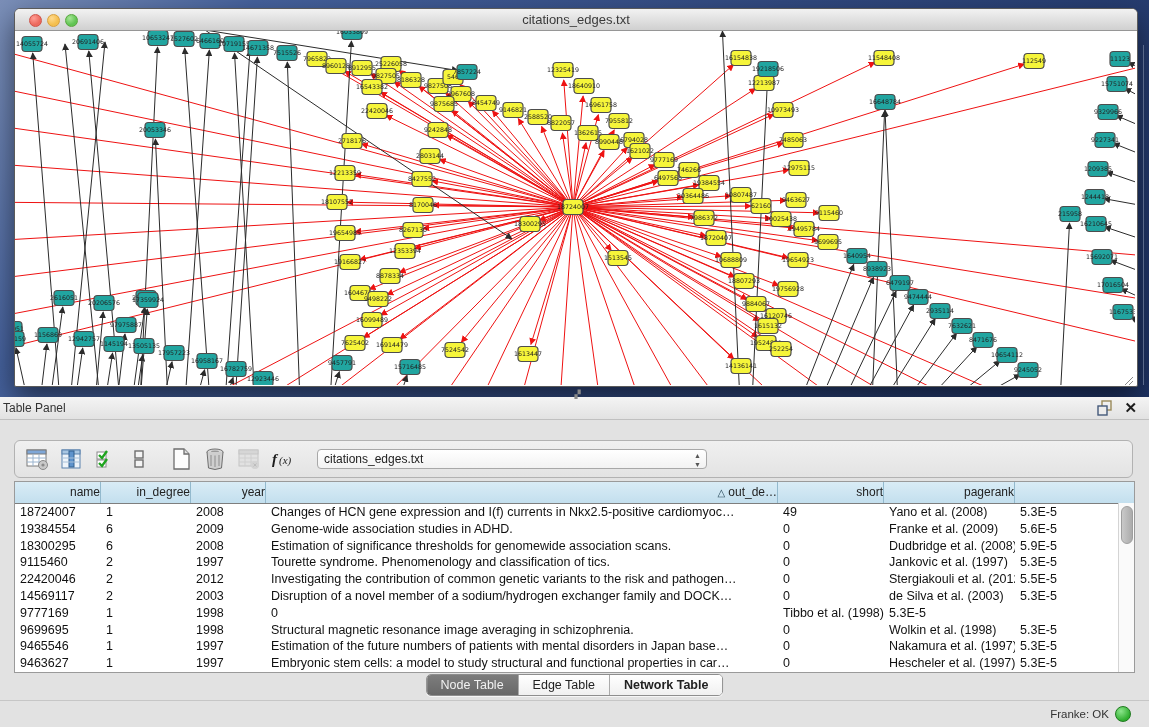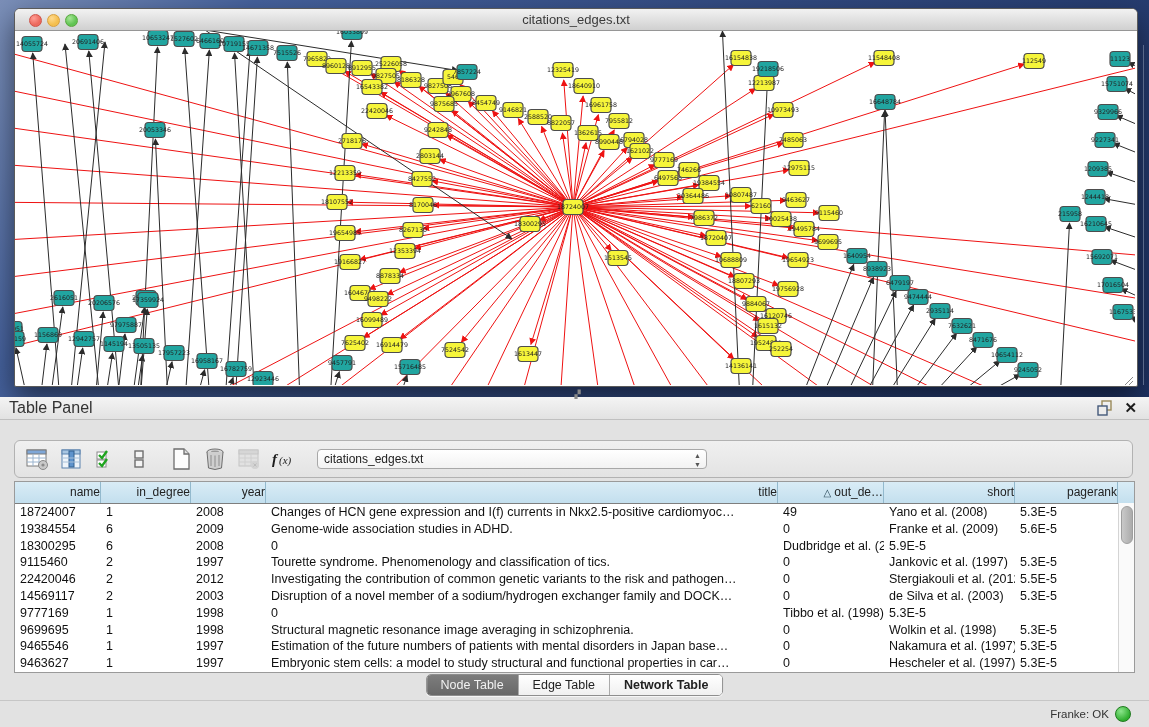--- a/index.html
+++ b/index.html
@@ -31,21 +31,21 @@
   #tl-close{left:14px;background:radial-gradient(circle at 35% 30%,#ff9d94,#ec6a5e 60%);border:1px solid #ce5349;}
   #tl-min{left:32px;background:radial-gradient(circle at 35% 30%,#ffd98e,#f4bf4f 60%);border:1px solid #d8a040;}
   #tl-zoom{left:50px;background:radial-gradient(circle at 35% 30%,#a6e695,#61c454 60%);border:1px solid #58a63e;}
   #graph-svg{position:absolute;left:0;top:22px;width:1120px;height:354px;background:#fff;}
   
   #table-panel{position:absolute;left:0;top:397px;width:1149px;height:330px;background:#e2e2e2;}
   #panel-header{
     position:absolute;left:0;top:0;width:100%;height:22px;
     background:linear-gradient(#f4f4f4,#e2e2e2);border-bottom:1px solid #c0c0c0;
   }
-  #panel-header .ph-title{font-size:16px;color:#333;line-height:22px;padding-left:9px;}
+  #panel-header .ph-title{font-size:12px;color:#333;line-height:22px;padding-left:3px;}
   #float-btn{position:absolute;right:36px;top:3px;width:16px;height:16px;cursor:default;}
   #close-btn{position:absolute;right:12px;top:1px;font-size:15px;font-weight:bold;color:#1c1c1c;cursor:default;line-height:20px;}
   #toolbar{
     position:absolute;left:14px;top:43px;width:1119px;height:38px;
     border:1px solid #b2b2b2;border-radius:6px;
     background:linear-gradient(#f0f0f0,#e3e3e3);
     display:flex;align-items:center;gap:6px;padding-left:8px;box-sizing:border-box;
   }
   .tbtn{width:28px;height:28px;border:none;background:transparent;display:flex;align-items:center;justify-content:center;padding:0;}
   .tbtn.disabled{opacity:.45;}
@@ -613,21 +613,20 @@
       <span>citations_edges.txt</span>
       <span class="stepper">▲<br>▼</span>
     </div>
   </div>
 
   <div id="table">
     <div id="thead">
         <div class="th">name</div>
         <div class="th">in_degree</div>
         <div class="th">year</div>
-        <div class="th">title</div>
         <div class="th"><span class="sort">△</span>out_de…</div>
         <div class="th">short</div>
         <div class="th">pagerank</div>
       </div>
     <div id="tbody">
         <div class="tr">
           <div class="td">18724007</div>
           <div class="td">1</div>
           <div class="td">2008</div>
           <div class="td">Changes of HCN gene expression and I(f) currents in Nkx2.5-positive cardiomyoc…</div>
@@ -641,20 +640,21 @@
           <div class="td">2009</div>
           <div class="td">Genome-wide association studies in ADHD.</div>
           <div class="td">0</div>
           <div class="td">Franke et al. (2009)</div>
           <div class="td">5.6E-5</div>
         </div>
         <div class="tr">
           <div class="td">18300295</div>
           <div class="td">6</div>
           <div class="td">2008</div>
+          <div class="td">Estimation of significance thresholds for genomewide association scans.</div>
           <div class="td">0</div>
           <div class="td">Dudbridge et al. (2008)</div>
           <div class="td">5.9E-5</div>
         </div>
         <div class="tr">
           <div class="td">9115460</div>
           <div class="td">2</div>
           <div class="td">1997</div>
           <div class="td">Tourette syndrome. Phenomenology and classification of tics.</div>
           <div class="td">0</div>

